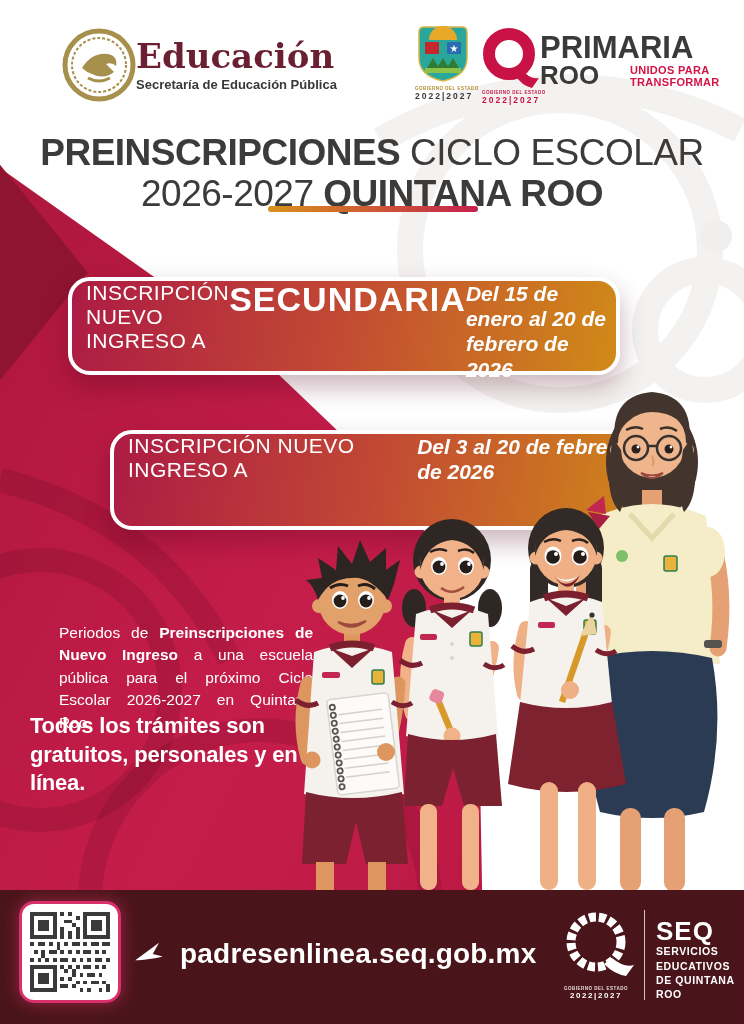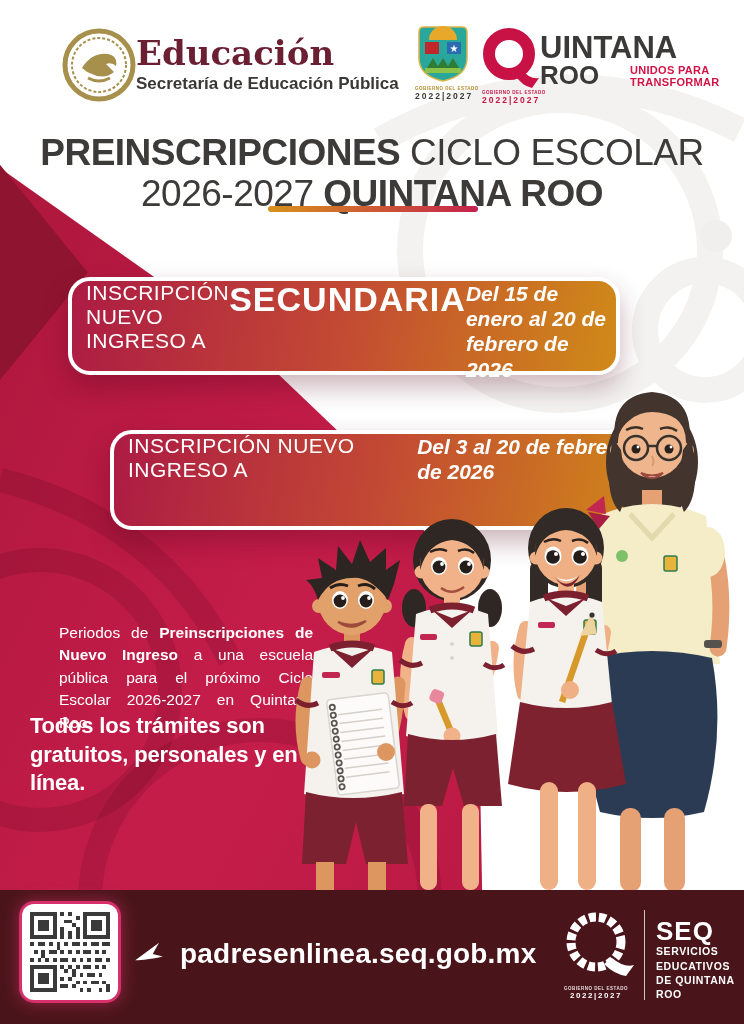--- a/index.html
+++ b/index.html
@@ -17,21 +17,21 @@
     background:linear-gradient(118deg,#a9163a 0%,#c51d4a 48%,#b21740 100%);
     clip-path:polygon(0 16.4%,32.3% 33%,55.1% 48.8%,64.2% 63.5%,64.8% 86.9%,64.8% 100%,0 100%);
   }
   .bg-wedge{
     left:0;top:0;width:744px;height:1024px;background:#8f1430;
     clip-path:polygon(0 16.1%,11.8% 26.6%,0 37.1%);
   }
   
   .sep-logo{left:62px;top:28px;display:flex;align-items:center;}
   .sep-text .sep-name{font-family:"DejaVu Serif",serif;font-weight:700;font-size:34px;color:#6b1f33;line-height:1;}
-  .sep-text .sep-sub{font-size:17px;font-weight:700;color:#3a3837;margin-top:4px;}
+  .sep-text .sep-sub{font-size:13px;font-weight:700;color:#3a3837;margin-top:4px;}
   .coat{left:415px;top:26px;width:56px;text-align:center;}
   .micro{font-size:4.5px;font-weight:700;color:#b58a2e;letter-spacing:.5px;white-space:nowrap;}
   .period{font-size:8.5px;font-weight:800;color:#3a3837;letter-spacing:2px;}
   .qroo-mark{left:482px;top:26px;width:240px;height:80px;}
   .qroo-row1{position:absolute;left:58px;top:6px;font-size:31px;font-weight:800;color:#3b3a39;letter-spacing:0;line-height:1;}
   .qroo-row2{position:absolute;left:58px;top:36px;font-size:26px;font-weight:800;color:#3b3a39;line-height:1;}
   .qroo-tag{position:absolute;left:148px;top:38px;font-size:11px;font-weight:800;color:#d31245;line-height:1.1;letter-spacing:.3px;}
   .qroo-caption{position:absolute;left:0px;top:64px;width:56px;text-align:center;}
   
   .title{left:0;top:132px;width:744px;text-align:center;color:#3d3b3a;
@@ -136,21 +136,21 @@
     </svg>
     <div class="micro">GOBIERNO DEL ESTADO</div>
     <div class="period">2022|2027</div>
   </div>
 
   <div class="abs qroo-mark">
     <svg width="58" height="62" viewBox="0 0 58 62" style="position:absolute;left:0;top:2px">
       <circle cx="27" cy="26" r="20" fill="none" stroke="#c81245" stroke-width="12"></circle>
       <path d="M38 40 Q48 52 57 50 L50 60 Q40 58 32 46 Z" fill="#c81245"></path>
     </svg>
-    <div class="qroo-row1">UINTANA</div>
+    <div class="qroo-row1">PRIMARIA</div>
     <div class="qroo-row2">ROO</div>
     <div class="qroo-tag">
       <div>UNIDOS PARA</div>
       <div>TRANSFORMAR</div>
     </div>
     <div class="qroo-caption">
       <div class="micro" style="color:#c81245">GOBIERNO DEL ESTADO</div>
       <div class="period" style="color:#c81245">2022|2027</div>
     </div>
   </div>

